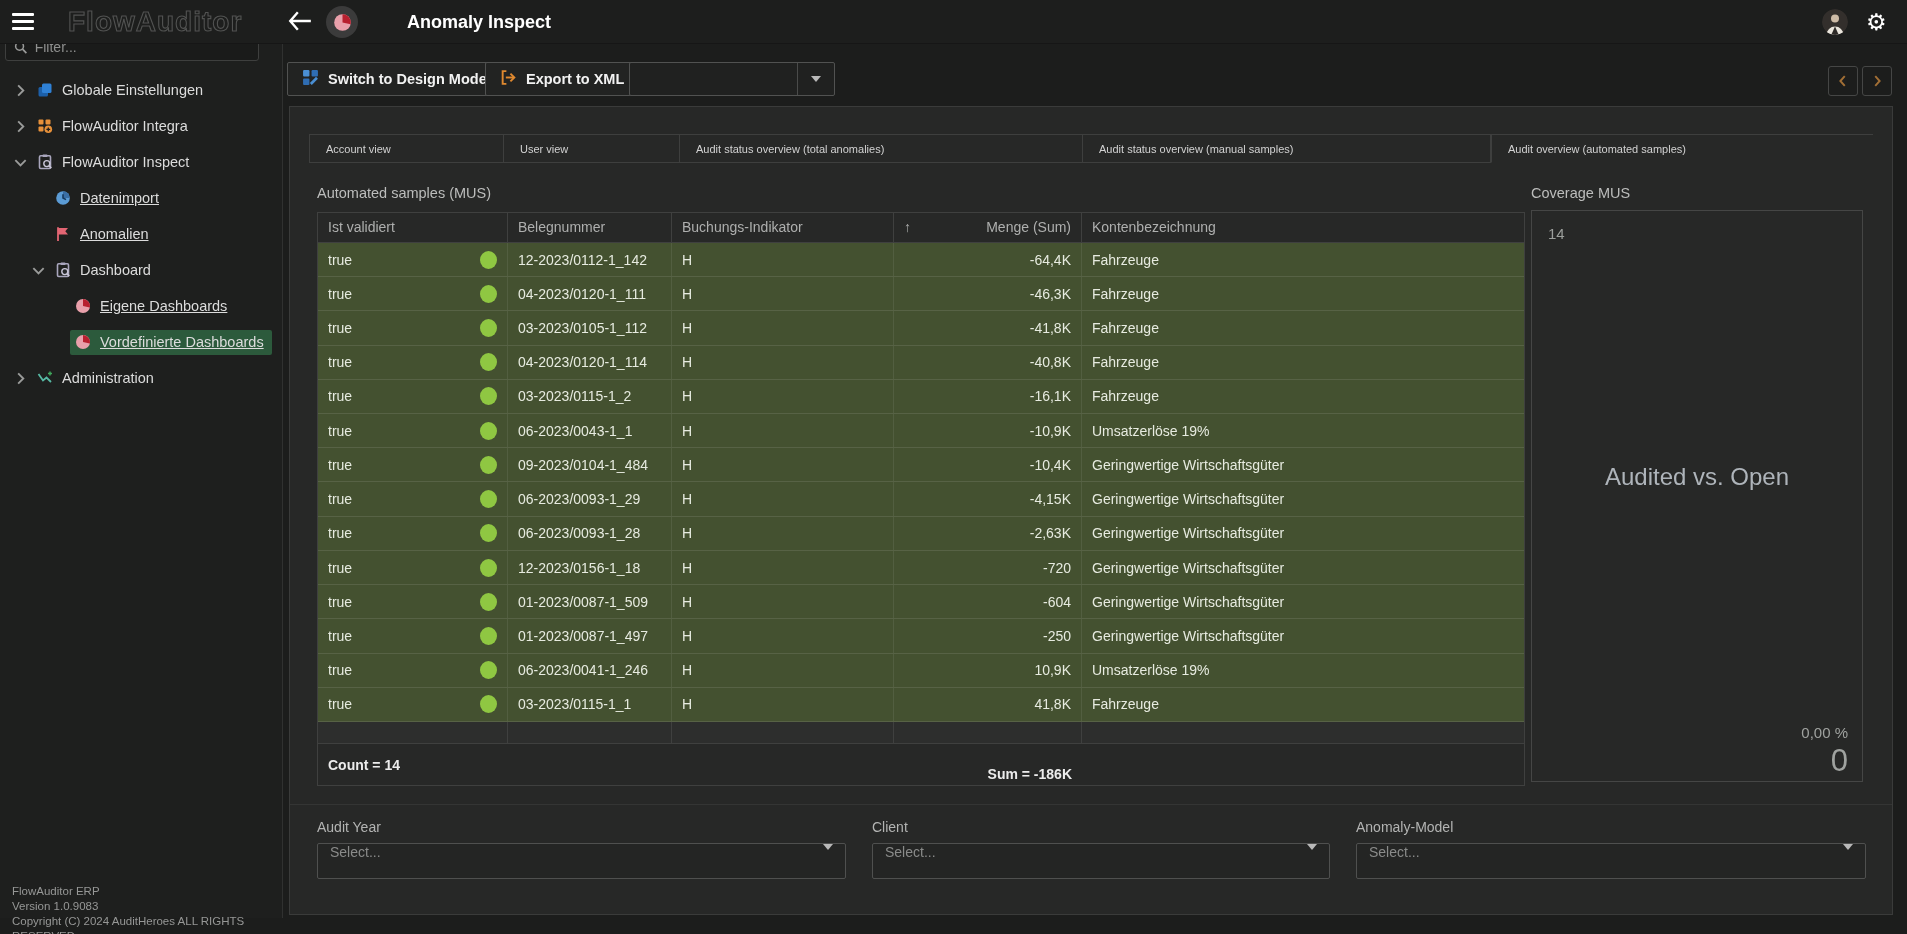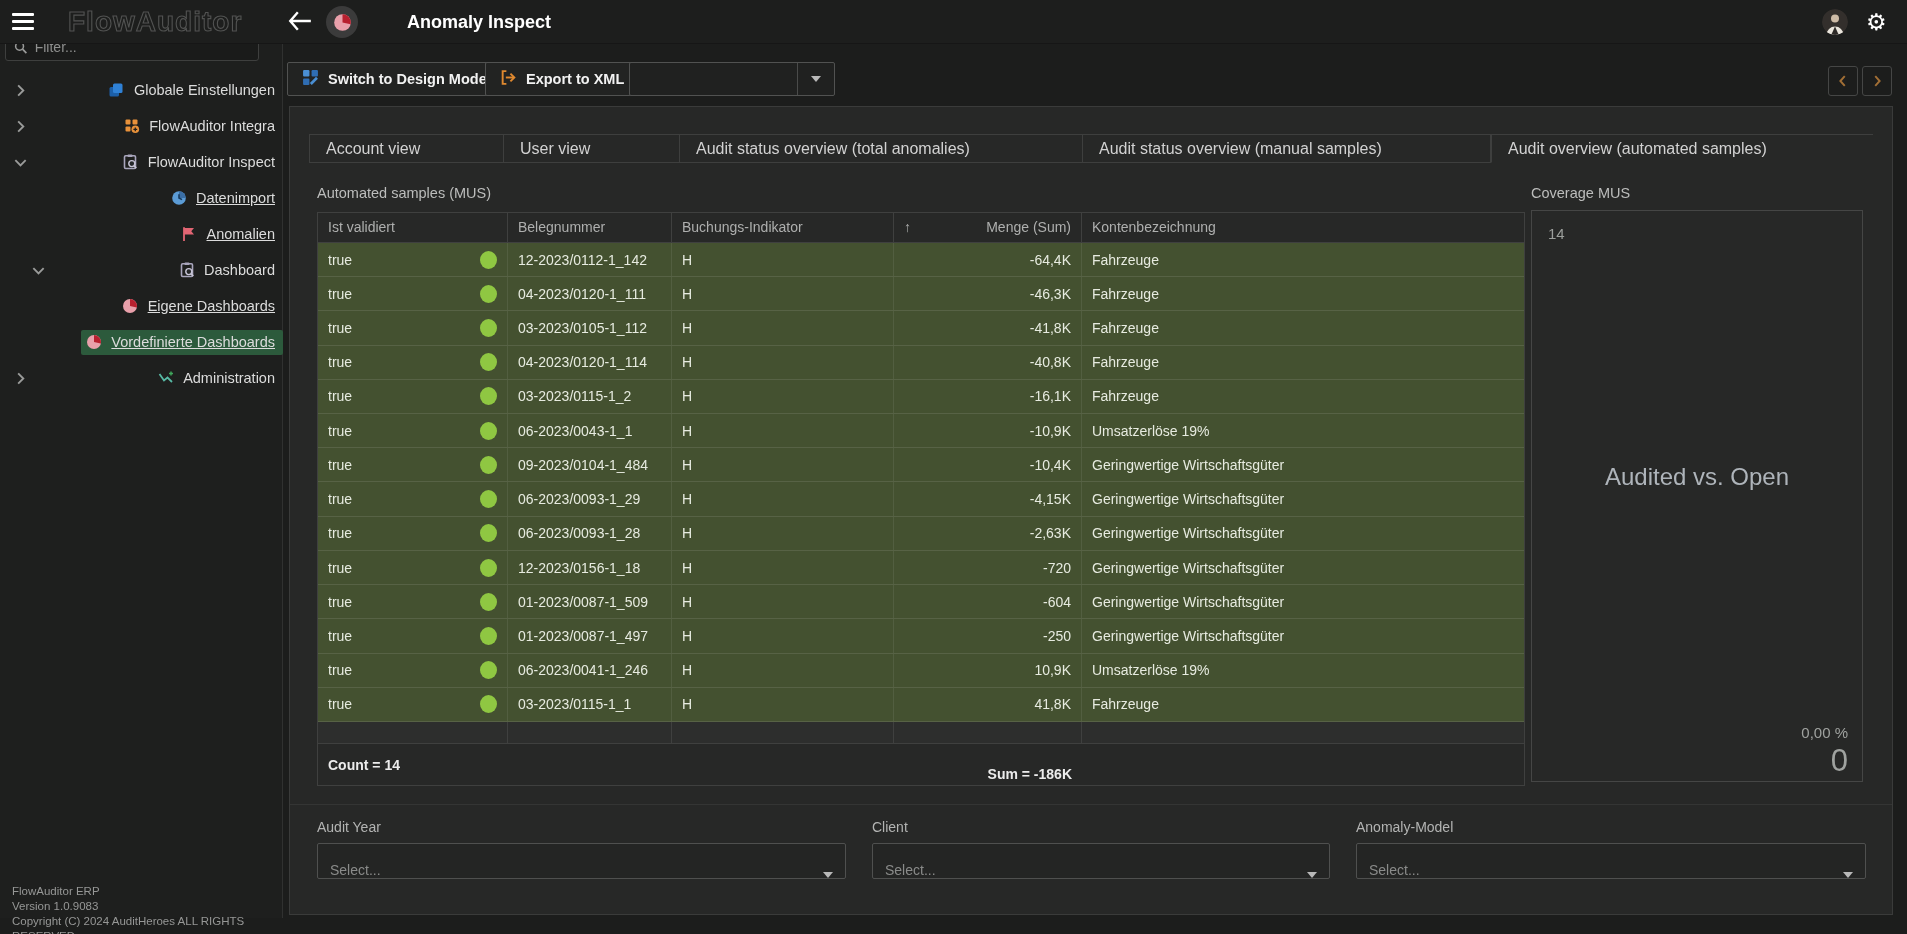--- a/index.html
+++ b/index.html
@@ -21,40 +21,40 @@
   .page-title { position:absolute; left:372px; top:12px; font-size:18px; font-weight:700; color:#ffffff;margin-left:35px; }
   .avatar { position:absolute; left:1822px; top:9px; width:26px; height:26px; border-radius:50%; overflow:hidden; cursor:pointer; }
   .gear { position:absolute; left:1866px; top:7px; font-size:23px; color:#ffffff; cursor:pointer; line-height:30px; }
 
   
   .sidebar { position:absolute; left:0; top:28px; width:283px; height:890px; background:#1e1f1e; border-right:1px solid #303130; }
   .filterbox { position:absolute; left:5px; top:5px; width:254px; height:28px; background:#1a1b1a; border:1px solid #3e3f3e; border-radius:3px; display:flex; align-items:center; padding:0 8px; gap:7px; }
   .filterbox input { background:transparent; border:none; outline:none; color:#cccccc; font-size:14px; width:100%; font-family:inherit; }
   .filterbox input::placeholder { color:#8f908f; }
   .tree { position:absolute; left:0; top:44px; width:283px; }
-  .titem { height:36px; display:flex; align-items:center; font-size:14.5px; color:#dcdcdc; cursor:pointer;justify-content:space-between; }
+  .titem { height:36px; display:flex; align-items:center; font-size:14.5px; color:#dcdcdc; cursor:pointer; }
   .titem .chev { width:24px; display:flex; justify-content:center; align-items:center; flex:0 0 24px; }
   .titem .body { display:flex; align-items:center; gap:9px; padding:4px 8px 4px 4px; border-radius:2px; }
   .titem .body.sel { background:#2c5a3c; }
   .titem .lbl.link { text-decoration:underline; }
   .titem .ic { width:17px; height:17px; display:flex; align-items:center; justify-content:center; }
   .side-footer { position:absolute; left:12px; top:856px; width:240px; font-size:11.5px; line-height:15px; color:#969796; }
 
   
   .tbtn { position:absolute; height:34px; background:#222322; border:1px solid #515251; border-radius:2px; display:flex; align-items:center; gap:9px; padding:0 14px; font-size:14.5px; font-weight:600; color:#f2f2f2; cursor:pointer; }
   .combo { position:absolute; left:629px; top:62px; width:206px; height:34px; background:#202120; border:1px solid #515251; border-radius:2px; display:flex; cursor:pointer; }
   .combo .val { flex:1; }
   .combo .dd { width:37px; border-left:1px solid #4a4b4a; display:flex; align-items:center; justify-content:center; }
   .pagebtn { position:absolute; top:66px; width:30px; height:30px; border:1px solid #454645; border-radius:3px; background:transparent; display:flex; align-items:center; justify-content:center; cursor:pointer; }
 
   
   .card { position:absolute; left:289px; top:106px; width:1604px; height:809px; background:#272827; border:1px solid #3a3b3a; }
   
   .tabstrip { position:absolute; left:19px; top:27px; right:19px; height:29px; display:flex; }
-  .tab { padding:0 16px; display:flex; align-items:center; font-size:16px; color:#d2d2d2; border-top:1px solid #3e3f3e; border-bottom:1px solid #3e3f3e; border-left:1px solid #3e3f3e; cursor:pointer; white-space:nowrap; }
+  .tab { padding:0 16px; display:flex; align-items:center; font-size:11px; color:#d2d2d2; border-top:1px solid #3e3f3e; border-bottom:1px solid #3e3f3e; border-left:1px solid #3e3f3e; cursor:pointer; white-space:nowrap; }
   .tab:nth-child(4) { border-right:1px solid #3e3f3e; }
   .tab.active { border-bottom:1px solid transparent; border-right:none; flex:1; }
   .tab.w0{width:194px;} .tab.w1{width:176px;} .tab.w2{width:403px;} .tab.w3{width:409px;}
 
   .grid-title { position:absolute; left:27px; top:78px; font-size:14.5px; color:#bcbdbc; }
   .coverage-label { position:absolute; left:1241px; top:78px; font-size:14.5px; color:#bcbdbc; }
 
   
   .table { position:absolute; left:27px; top:105px; width:1208px; height:574px; border:1px solid #3f403f; background:#272827; display:flex; flex-direction:column; }
   .thead { height:30px; display:flex; color:#aeafae; font-size:14px; border-bottom:1px solid #3f403f; }
@@ -82,21 +82,21 @@
   .coverage .topval { position:absolute; left:16px; top:14px; font-size:15px; color:#9c9f9c; }
   .coverage .ctitle { position:absolute; left:0; top:252px; width:100%; text-align:center; font-size:24px; color:#aeb4ba; }
   .coverage .pct { position:absolute; right:14px; bottom:40px; font-size:15px; color:#9fa29f; }
   .coverage .zero { position:absolute; right:14px; bottom:2px; font-size:31px; color:#9fa29f; }
 
   
   .filterbar-sep { position:absolute; left:0; top:697px; width:100%; height:1px; background:#343534; }
   .filterbar { position:absolute; left:27px; top:712px; display:flex; gap:26px; }
   .fblock { display:flex; flex-direction:column; }
   .fblock .flabel { font-size:14px; color:#b3b4b3; margin-bottom:8px; }
-  .fselect { height:36px; background:#242524; border:1px solid #4f504f; border-radius:2px; display:flex; align-items:flex-end; padding:0 12px; cursor:pointer; }
+  .fselect { height:36px; background:#242524; border:1px solid #4f504f; border-radius:2px; display:flex; align-items:flex-start; padding:0 12px; cursor:pointer; }
   .fselect .ph { flex:1; font-size:14px; color:#8a8b8a; }
   .caret { width:0; height:0; border-left:5px solid transparent; border-right:5px solid transparent; border-top:6px solid #b9b9b9; }
   .fb0 .fselect{width:529px;} .fb1 .fselect{width:458px;} .fb2 .fselect{width:510px;}
 </style>
 </head>
 <body>
 
 <div class="topbar">
   <div class="hamburger">
       <div></div>

